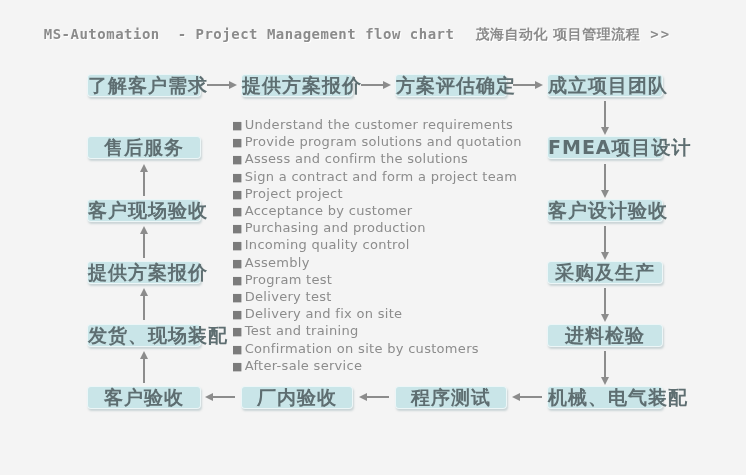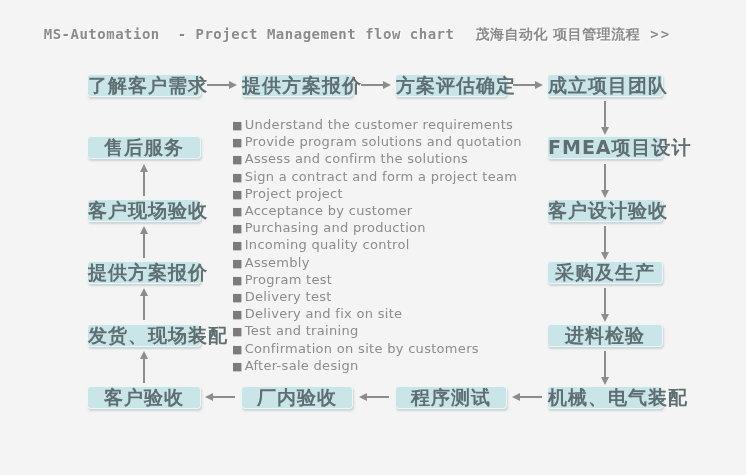--- a/index.html
+++ b/index.html
@@ -118,16 +118,16 @@
     <div class="li"><span class="bullet">■</span><span>Project project</span></div>
     <div class="li"><span class="bullet">■</span><span>Acceptance by customer</span></div>
     <div class="li"><span class="bullet">■</span><span>Purchasing and production</span></div>
     <div class="li"><span class="bullet">■</span><span>Incoming quality control</span></div>
     <div class="li"><span class="bullet">■</span><span>Assembly</span></div>
     <div class="li"><span class="bullet">■</span><span>Program test</span></div>
     <div class="li"><span class="bullet">■</span><span>Delivery test</span></div>
     <div class="li"><span class="bullet">■</span><span>Delivery and fix on site</span></div>
     <div class="li"><span class="bullet">■</span><span>Test and training</span></div>
     <div class="li"><span class="bullet">■</span><span>Confirmation on site by customers</span></div>
-    <div class="li"><span class="bullet">■</span><span>After-sale design</span></div>
+    <div class="li"><span class="bullet">■</span><span>After-sale service</span></div>
   </div>
 
 </div>
 
 </body></html>

